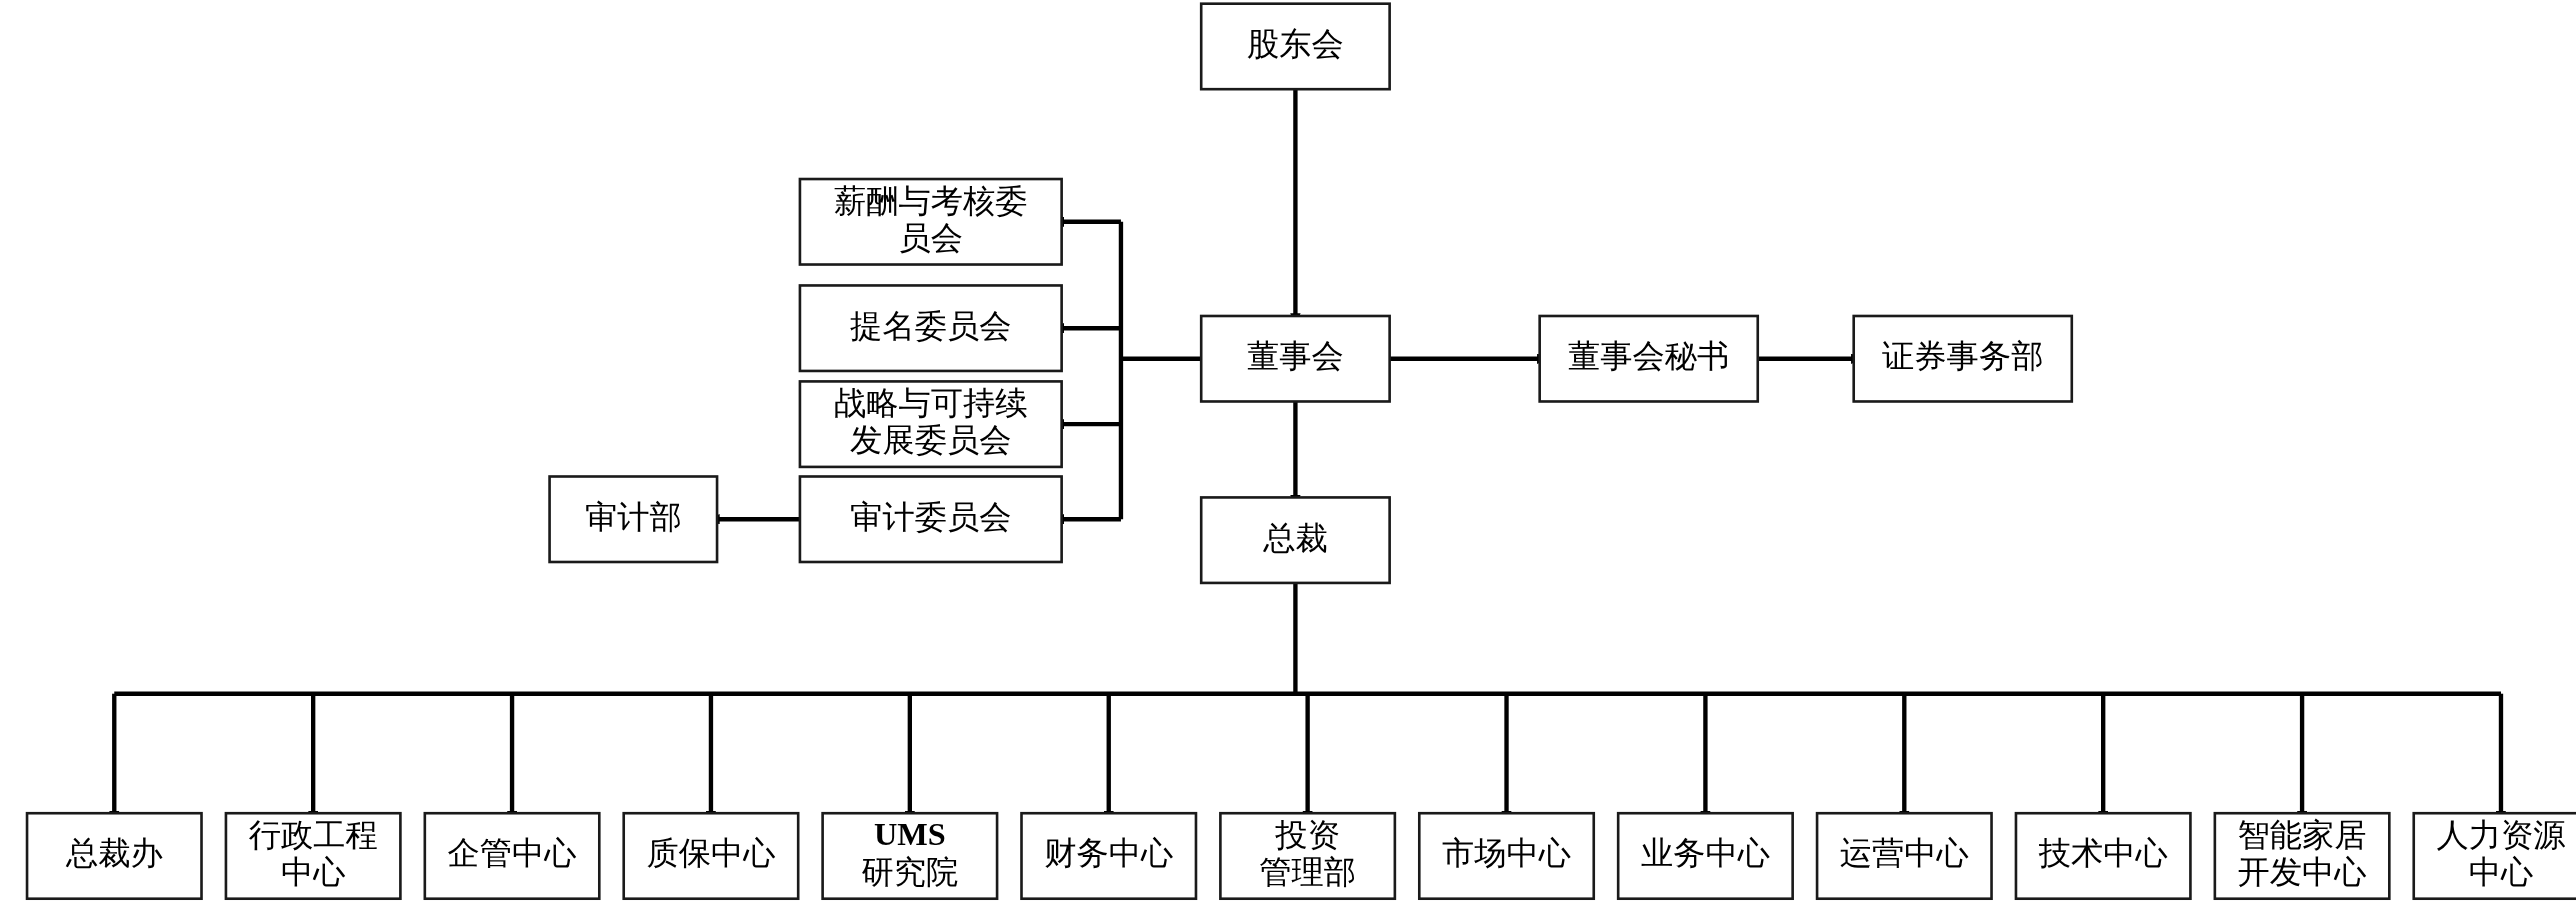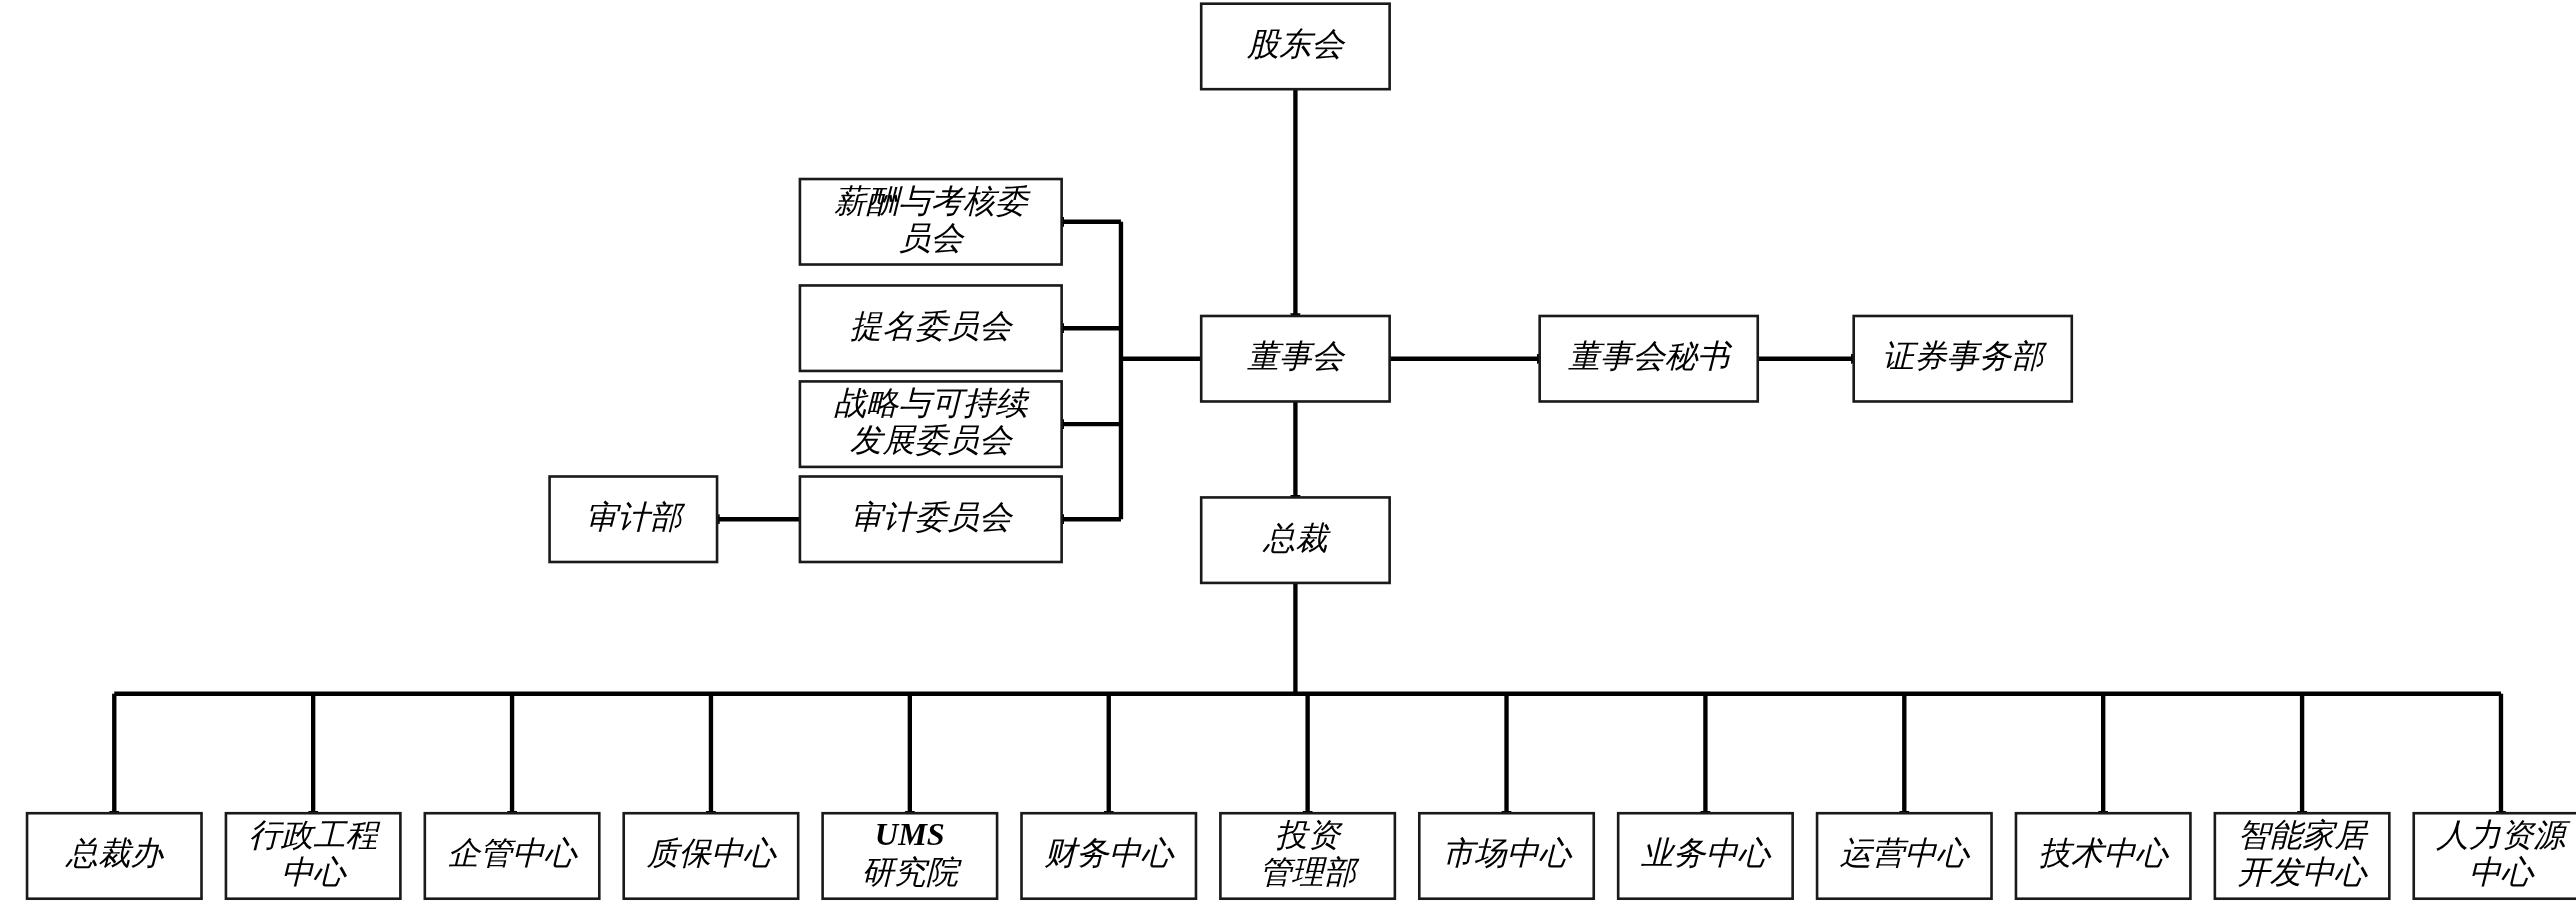--- a/index.html
+++ b/index.html
@@ -10,21 +10,20 @@
   body {
     width: 2576px;
     height: 912px;
     font-family: "Liberation Sans", sans-serif;
     overflow: hidden;
   }
   #chart-root {
     position: relative;
     width: 2576px;
     height: 740px;
-    font-style: italic;
   }
   svg.org-svg {
     position: absolute;
     top: 0;
     left: 0;
     width: 2576px;
     height: 912px;
   }
   .node-box {
     fill: #ffffff;

